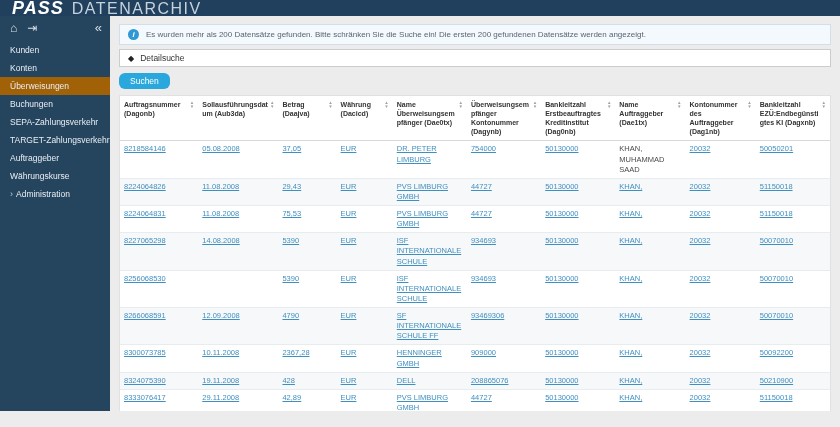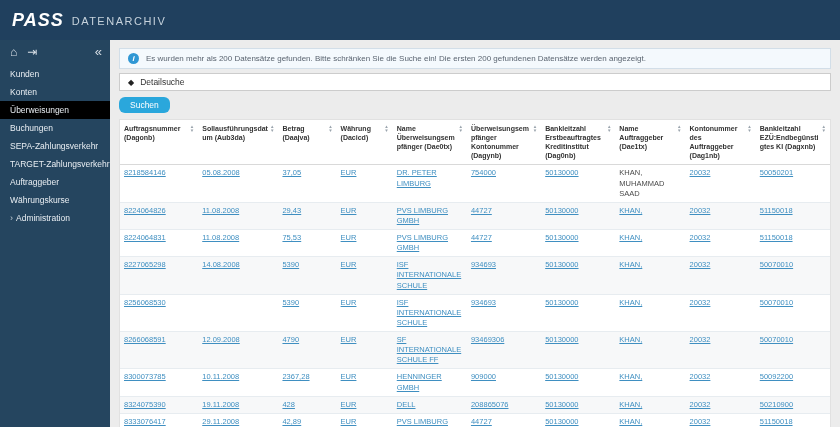--- a/index.html
+++ b/index.html
@@ -5,43 +5,43 @@
   * { margin:0; padding:0; box-sizing:border-box; }
   html,body { width:840px; height:427px; }
   body {
     font-family:"Liberation Sans", sans-serif;
     background:#ececec;
     overflow:hidden;
     position:relative;
   }
   
   .topbar {
-    height:40px; background:#20405e; display:flex; align-items:center;
+    height:16px; background:#20405e; display:flex; align-items:center;
     padding-left:12px; gap:8px;
   }
   .logo {
     color:#ffffff; font-weight:bold; font-style:italic; font-size:18px;
     letter-spacing:1px; line-height:1;
   }
-  .appname { color:#c6d2dc; font-size:11px; letter-spacing:1.5px; margin-top:2px; }
+  .appname { color:#c6d2dc; font-size:16px; letter-spacing:1.5px; margin-top:2px; }
 
   
   .body-row { display:flex; height:395px; }
   .sidebar { width:110px; background:#25455f; color:#fff; flex-shrink:0; }
   .sidebar-icons {
     display:flex; align-items:center; padding:5px 8px 7px 10px; gap:10px;
     color:#d7dee5; font-size:12px;
   }
   .sidebar-icons .ico { cursor:pointer; line-height:1; }
   .collapse { margin-left:auto; font-size:13px; }
   .menu-item {
     padding:4px 4px 4px 10px; font-size:8.5px; color:#e9eef3; cursor:pointer;
     white-space:nowrap; overflow:hidden; display:flex; align-items:flex-start; gap:3px;
   }
-  .menu-item.active { background:#000000; }
+  .menu-item.active { background:#a16207; }
   .expand-icon { font-size:9px; color:#c4cfd8; }
 
   main { flex:1; padding:8px 9px; overflow:hidden; min-width:0; }
 
   
   .info-bar {
     background:#f4f9fd; border:1px solid #d2dee8; padding:4px 8px;
     font-size:8px; color:#5a6470; display:flex; gap:7px; align-items:center;
   }
   .info-icon {

